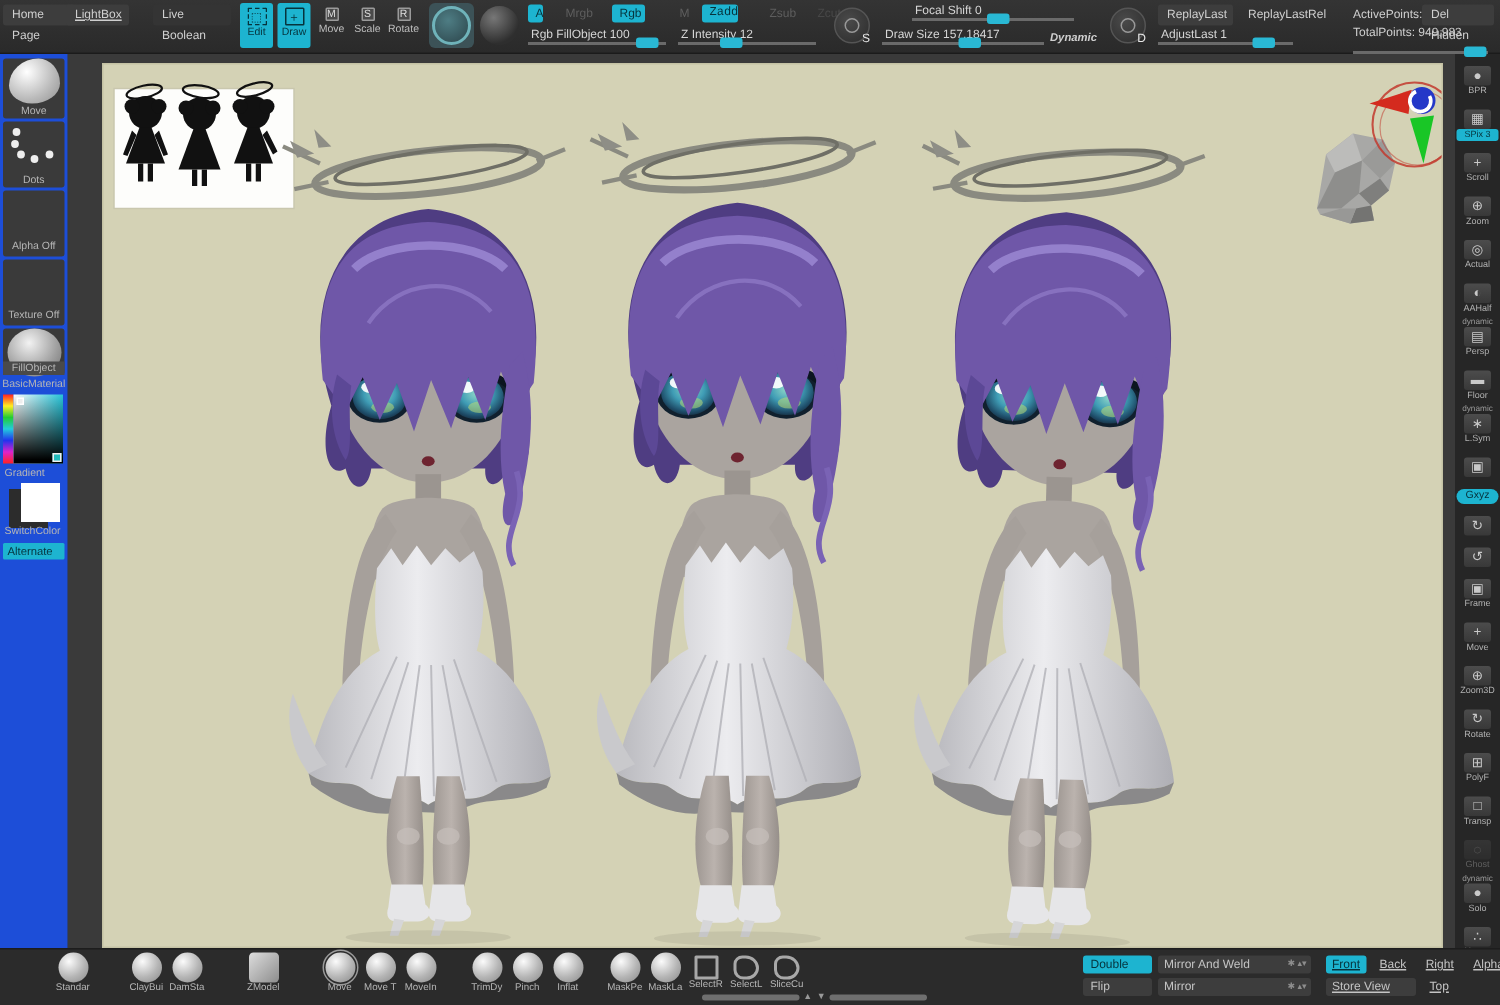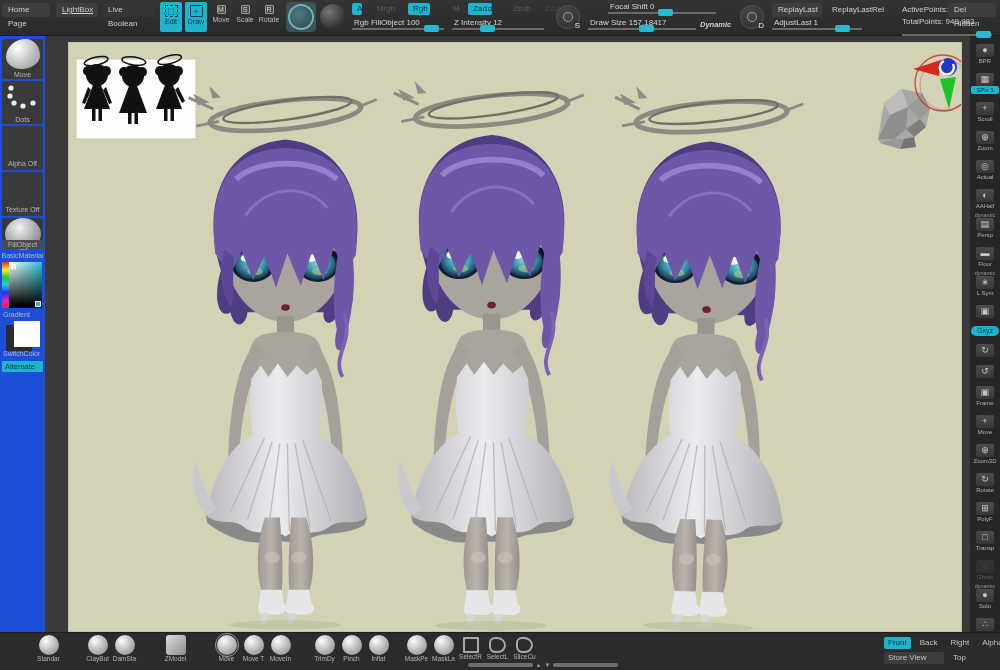--- a/index.html
+++ b/index.html
@@ -74,32 +74,32 @@
   .scrollbar{position:absolute;left:468px;top:29px;width:150px;height:6px;font-size:6px;color:#999;display:flex;align-items:center;gap:3px;}
   .scrollbar .bar{height:4px;background:#6f6f6f;border-radius:2px;flex:1;}
   .mpanel{position:absolute;left:722px;top:4px;font-size:8px;}
   .mpanel .row{display:flex;gap:4px;margin-bottom:3px;}
   .mbt{height:12px;line-height:12px;padding:0 5px;border-radius:2px;background:#3d3d3d;color:#c4c4c4;width:46px;}
   .mbt.on{background:#1db4d0;color:#06333c;}
   .mfield{height:12px;line-height:12px;padding:0 4px;border-radius:2px;background:#3d3d3d;color:#c4c4c4;width:102px;position:relative;}
   .mfield .dec{position:absolute;right:3px;top:0;font-size:6px;color:#8d8d8d;}
   .vpanel{position:absolute;left:884px;top:4px;font-size:8px;}
   .vpanel .row{display:flex;gap:5px;margin-bottom:3px;align-items:center;}
-  .vbt{height:12px;line-height:12px;padding:0 4px;border-radius:2px;color:#c4c4c4;}
+  .vbt{height:12px;line-height:12px;padding:0 4px;border-radius:2px;color:#c4c4c4;text-decoration:underline;}
   .vbt.on{background:#1db4d0;color:#06333c;}
   .vbt.box{background:#3d3d3d;}
 </style>
 </head>
 <body>
 
 <div class="app">
 
   <div class="topbar">
     <div class="tbtn" style="left:2px;width:48px;">Home Page</div>
-    <div class="tbtn" style="left:56px;width:42px;text-decoration:underline;">LightBox</div>
+    <div class="tbtn" style="left:44px;width:42px;text-decoration:underline;">LightBox</div>
     <div class="tbtn flat" style="left:102px;width:52px;">Live Boolean</div>
 
     <div class="tool on" style="left:160px;">
       <span class="ic">⬚</span>
       <span>Edit</span>
     </div>
     <div class="tool on" style="left:185px;">
       <span class="ic" style="border-style:solid">＋</span>
       <span>Draw</span>
     </div>
@@ -562,20 +562,36 @@
       </div>
     </div>
 
     <div class="scrollbar">
       <span class="bar"></span>
       <span>▲</span>
       <span>▼</span>
       <span class="bar"></span>
     </div>
 
+    <div class="mpanel">
+      <div class="row">
+        <div class="mbt on">Double</div>
+        <div class="mfield">
+          <span>Mirror And Weld</span>
+          <span class="dec">✱ ▴▾</span>
+        </div>
+      </div>
+      <div class="row">
+        <div class="mbt">Flip</div>
+        <div class="mfield">
+          <span>Mirror</span>
+          <span class="dec">✱ ▴▾</span>
+        </div>
+      </div>
+    </div>
 
     <div class="vpanel">
       <div class="row">
         <div class="vbt on">Front</div>
         <div class="vbt">Back</div>
         <div class="vbt">Right</div>
         <div class="vbt">Alpha</div>
       </div>
       <div class="row">
         <div class="vbt box" style="width:60px;">Store View</div>

